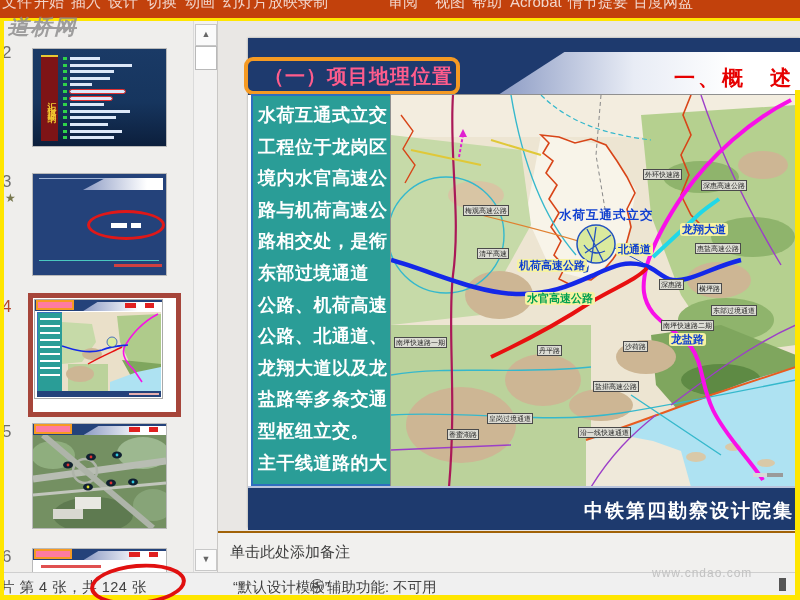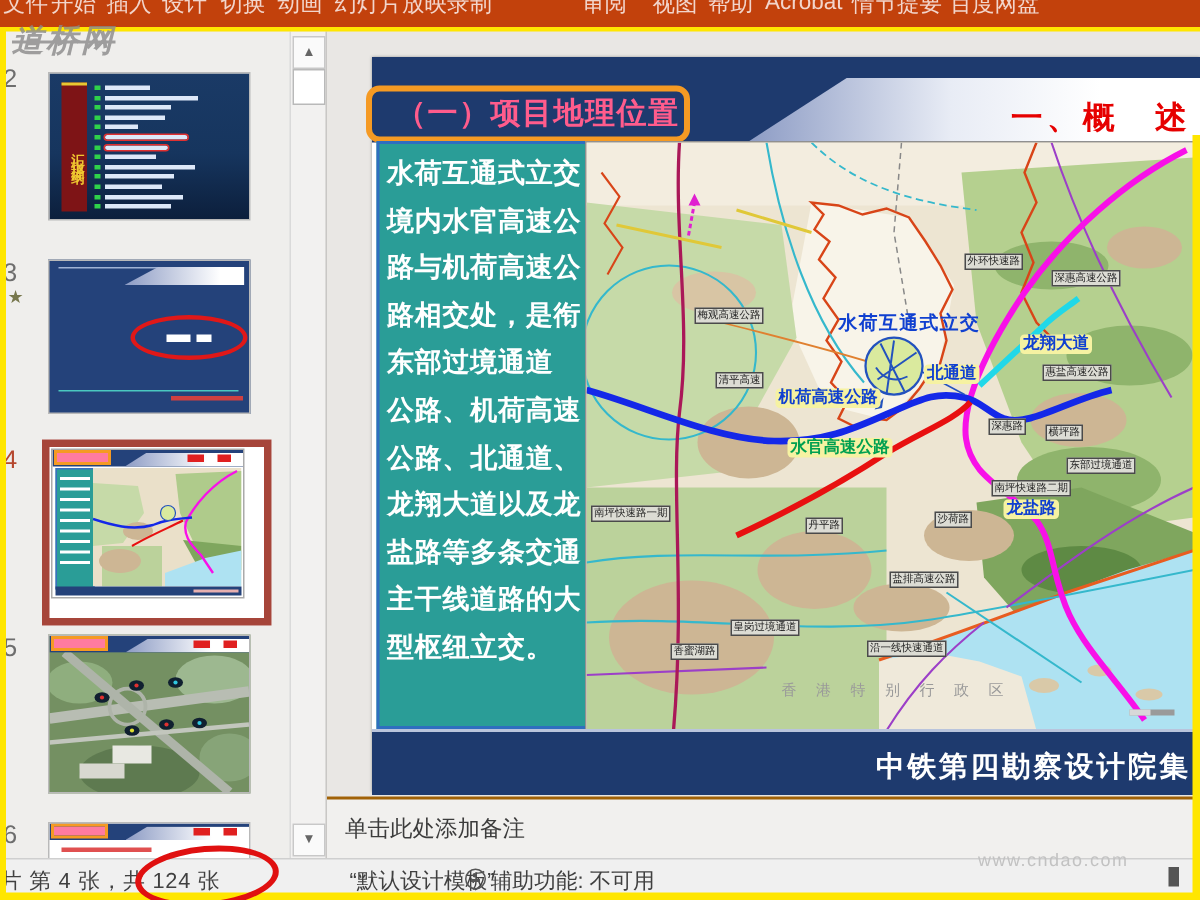--- a/index.html
+++ b/index.html
@@ -305,30 +305,31 @@
   <div class="canvas">
     <div class="slide">
       <div class="shead">
         <div class="sswoosh"></div>
         <div class="sectitle">一、概　述</div>
         <div class="badge">（一）项目地理位置</div>
       </div>
 
       <div class="tealbox">
         <div>水荷互通式立交</div>
+        <div>工程位于龙岗区</div>
         <div>境内水官高速公</div>
         <div>路与机荷高速公</div>
         <div>路相交处，是衔</div>
         <div>东部过境通道</div>
         <div>公路、机荷高速</div>
         <div>公路、北通道、</div>
         <div>龙翔大道以及龙</div>
         <div>盐路等多条交通</div>
+        <div>型枢纽立交。</div>
         <div>主干线道路的大</div>
-        <div>型枢纽立交。</div>
       </div>
 
       <div class="map-wrap">
         <svg width="405" height="392" viewBox="0 0 405 392">
           <rect width="405" height="392" fill="#EDE5D2"></rect>
           <rect width="405" height="42" fill="#F3EDDF"></rect>
           <polygon points="150,40 215,50 245,95 235,150 200,185 160,175 135,120" fill="#F8F4E9"></polygon>
 
           <polygon points="250,20 405,10 405,250 330,260 290,200 260,120" fill="#B5D08F"></polygon>
           <ellipse cx="310" cy="82" rx="38" ry="16" fill="#8FB46C"></ellipse>
@@ -400,21 +401,20 @@
         <div class="glabel" style="left:306px;top:188px">横坪路</div>
         <div class="glabel" style="left:320px;top:210px">东部过境通道</div>
         <div class="glabel" style="left:270px;top:225px">南坪快速路二期</div>
         <div class="glabel" style="left:232px;top:246px">沙荷路</div>
         <div class="glabel" style="left:146px;top:250px">丹平路</div>
         <div class="glabel" style="left:202px;top:286px">盐排高速公路</div>
         <div class="glabel" style="left:96px;top:318px">皇岗过境通道</div>
         <div class="glabel" style="left:56px;top:334px">香蜜湖路</div>
         <div class="glabel" style="left:187px;top:332px">沿一线快速通道</div>
         <div class="glabel" style="left:3px;top:242px">南坪快速路一期</div>
-        <div class="hklabel">香港特别行政区</div>
       </div>
 
       <div class="sfoot">
         <span>中铁第四勘察设计院集</span>
       </div>
     </div>
   </div>
 
   <div class="notes">
     <span>单击此处添加备注</span>

